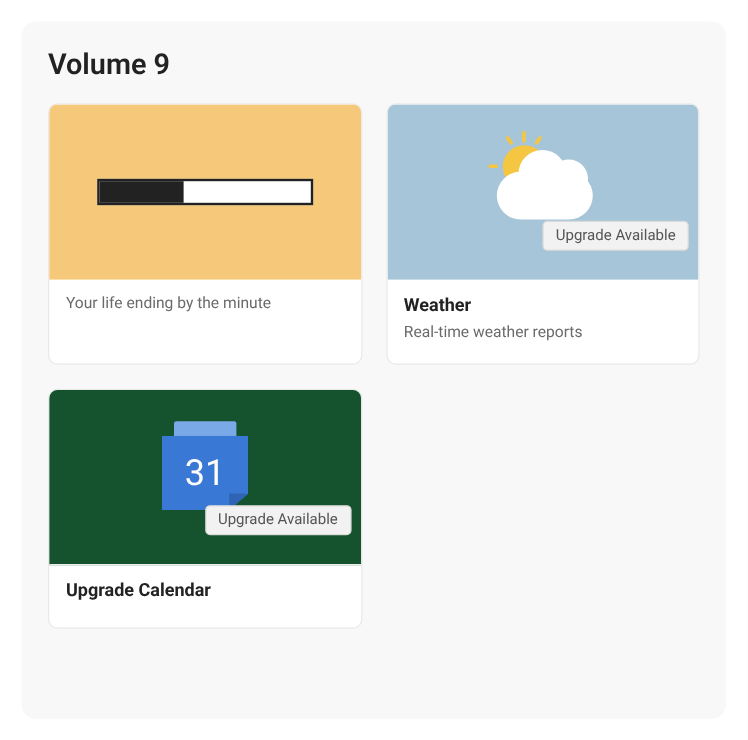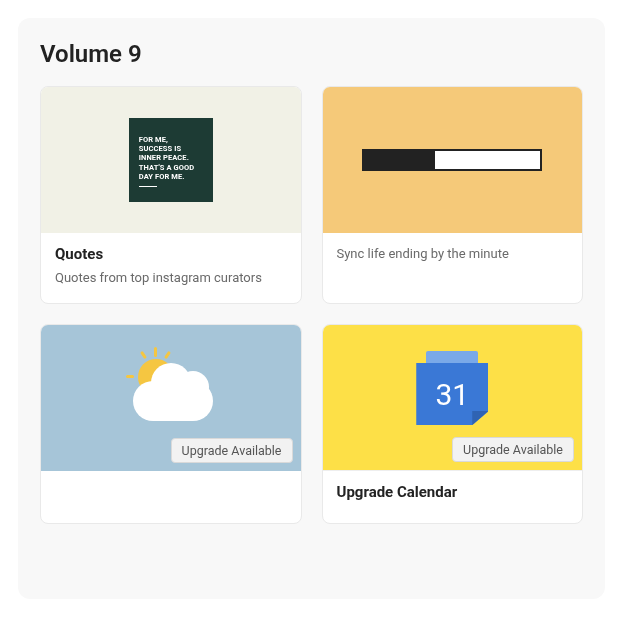--- a/index.html
+++ b/index.html
@@ -39,21 +39,21 @@
     .thumb {
       height: 146px;
       position: relative;
       display: flex;
       align-items: center;
       justify-content: center;
     }
     .thumb-quotes { background: #f1f1e6; }
     .thumb-progress { background: #f5c979; }
     .thumb-weather { background: #a6c5d8; }
-    .thumb-calendar { background: #fde047; border-bottom: 1px solid #eee; }
+    .thumb-calendar { background: #14532d; border-bottom: 1px solid #eee; }
 
     
     .quote-box {
       width: 84px;
       height: 84px;
       background: #1d3b34;
       color: #ffffff;
       font-size: 7.5px;
       font-weight: 700;
       line-height: 1.25;
@@ -154,21 +154,21 @@
       position: absolute;
       right: 0; bottom: 8px;
       width: 16px; height: 14px;
       background: #2f63b3;
       clip-path: polygon(0 0, 100% 0, 0 100%);
     }
 
     .badge {
       position: absolute;
       right: 8px;
-      bottom: 8px;
+      bottom: 24px;
       background: #f2f2f2;
       border: 1px solid #d9d9d9;
       color: #555;
       font-size: 12.5px;
       padding: 4px 10px;
       border-radius: 4px;
     }
 
     .card-body {
       padding: 12px 14px 16px 14px;
@@ -186,57 +186,49 @@
     }
   </style>
 </head>
 <body>
 
 <div class="panel">
   <h2 class="panel-title">Volume 9</h2>
 
   <div class="grid">
 
-    <div class="card">
-      <div class="thumb thumb-quotes">
-        <div class="quote-box">
-          <span>FOR ME, SUCCESS IS INNER PEACE. THAT'S A GOOD DAY FOR ME.</span>
-          <span class="quote-underline"></span>
-        </div>
-      </div>
-      <div class="card-body">
-        <div class="card-title">Quotes</div>
-        <div class="card-desc">Quotes from top instagram curators</div>
-      </div>
-    </div>
 
     <div class="card">
       <div class="thumb thumb-progress">
         <div class="pbar-outer">
           <div class="pbar-fill"></div>
         </div>
       </div>
       <div class="card-body">
-        <div class="card-desc">Sync life ending by the minute</div>
+        <div class="card-desc">Your life ending by the minute</div>
       </div>
     </div>
 
     <div class="card">
       <div class="thumb thumb-weather">
         <div class="weather-wrap">
           <div class="sun">
             <span class="ray r1"></span>
               <span class="ray r2"></span>
               <span class="ray r3"></span>
               <span class="ray r4"></span>
           </div>
           <div class="cloud"></div>
         </div>
         <div class="badge">Upgrade Available</div>
       </div>
+      <div class="card-body">
+        <div class="card-title">Weather</div>
+        <div class="card-desc">Real-time weather reports</div>
+      </div>
     </div>
 
     <div class="card">
       <div class="thumb thumb-calendar">
         <div class="cal-wrap">
           <div class="cal-hanger"></div>
           <div class="cal-body">31</div>
           <div class="cal-fold"></div>
         </div>
         <div class="badge">Upgrade Available</div>

